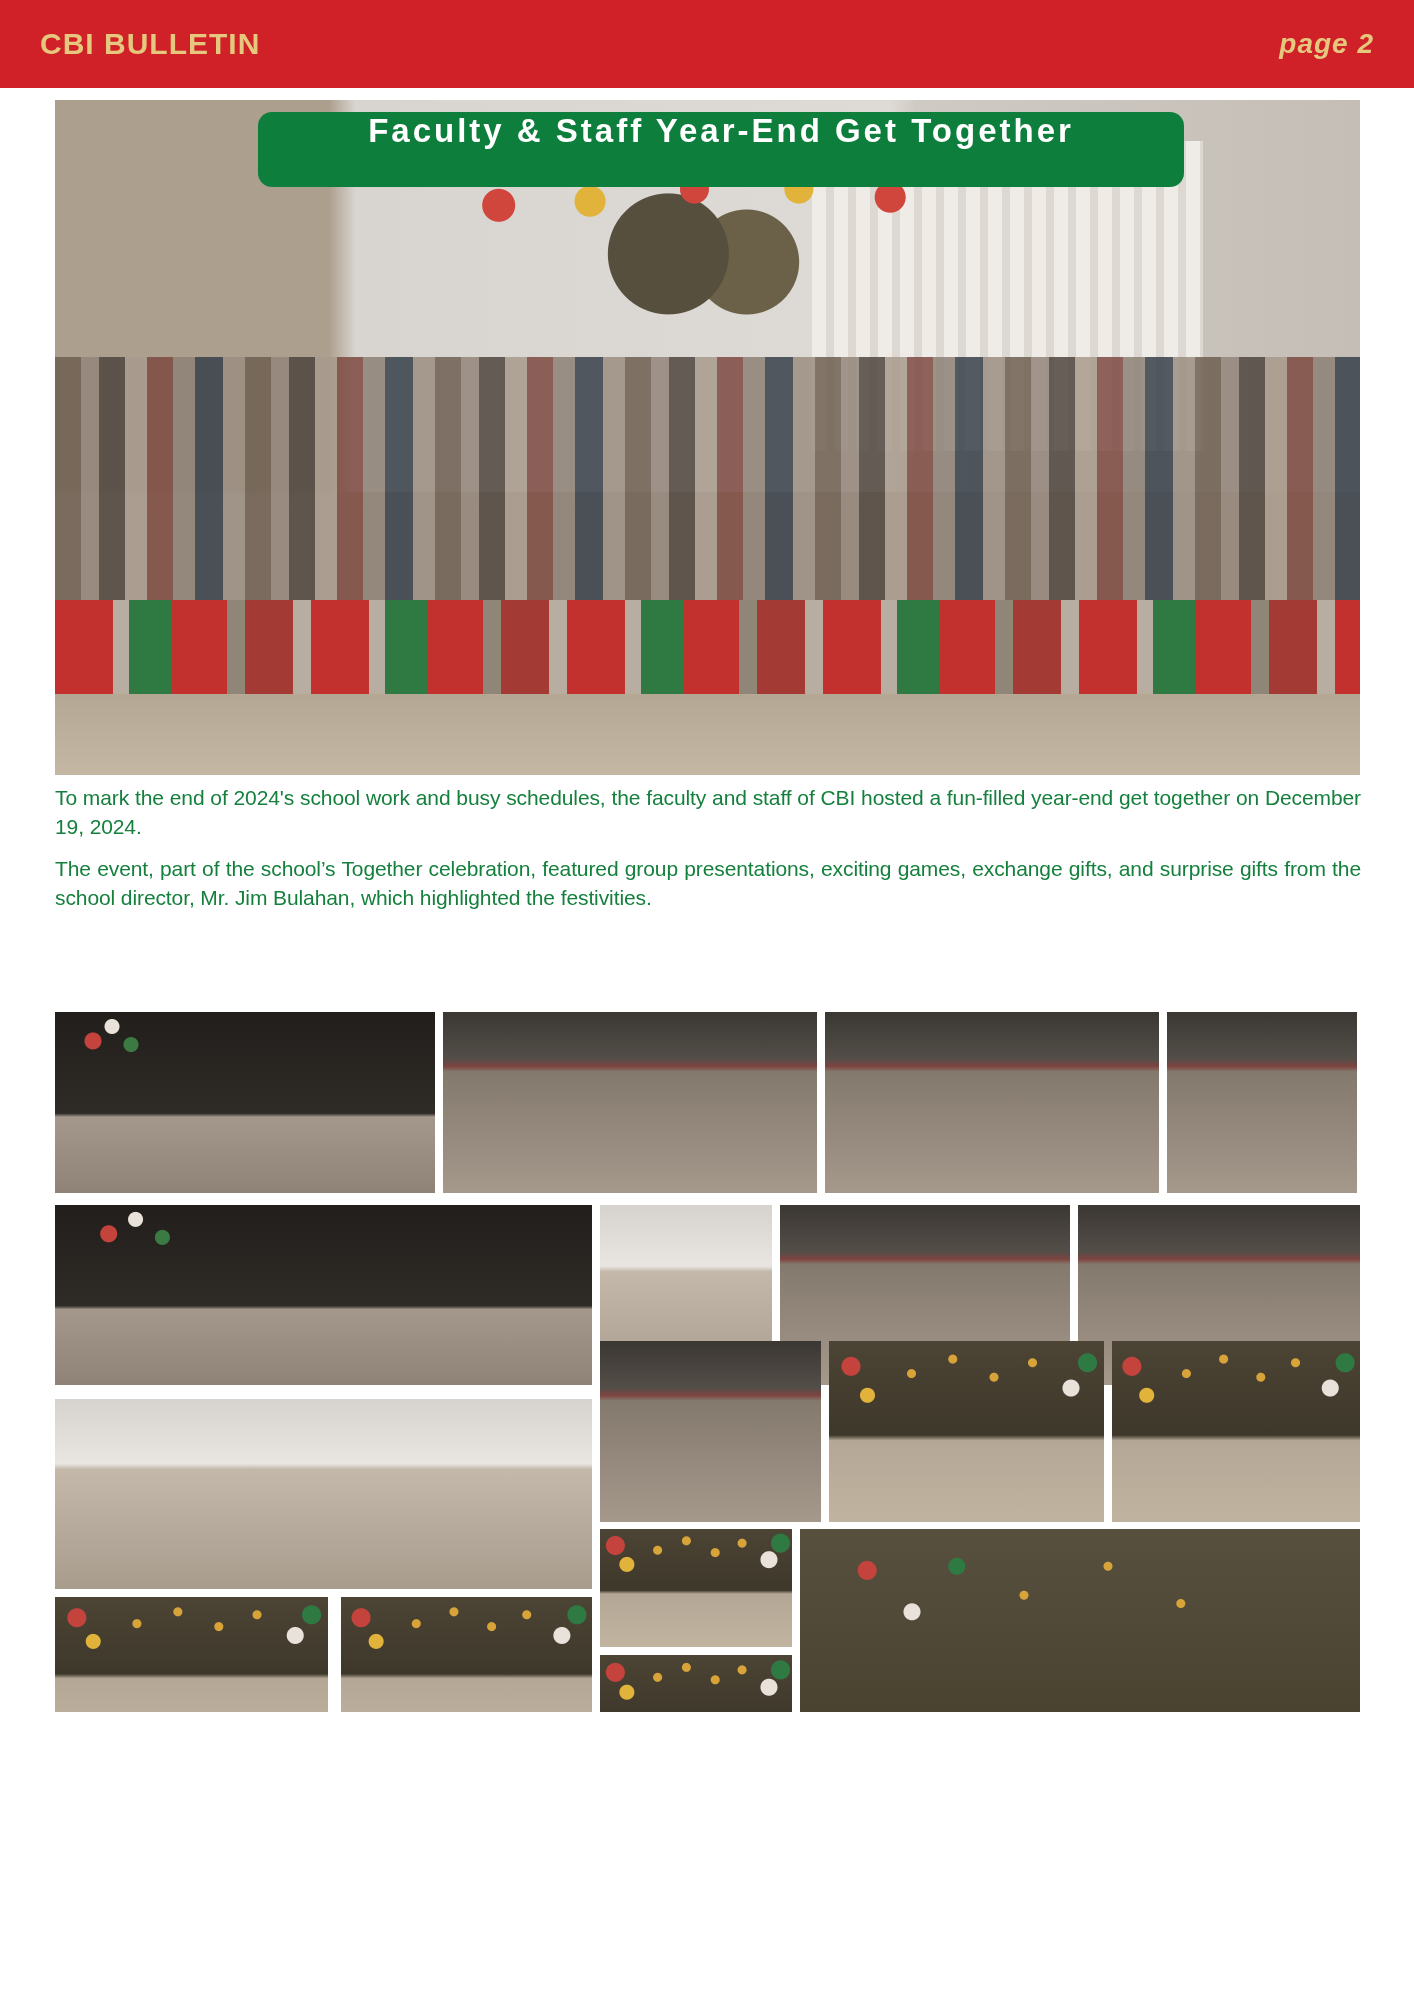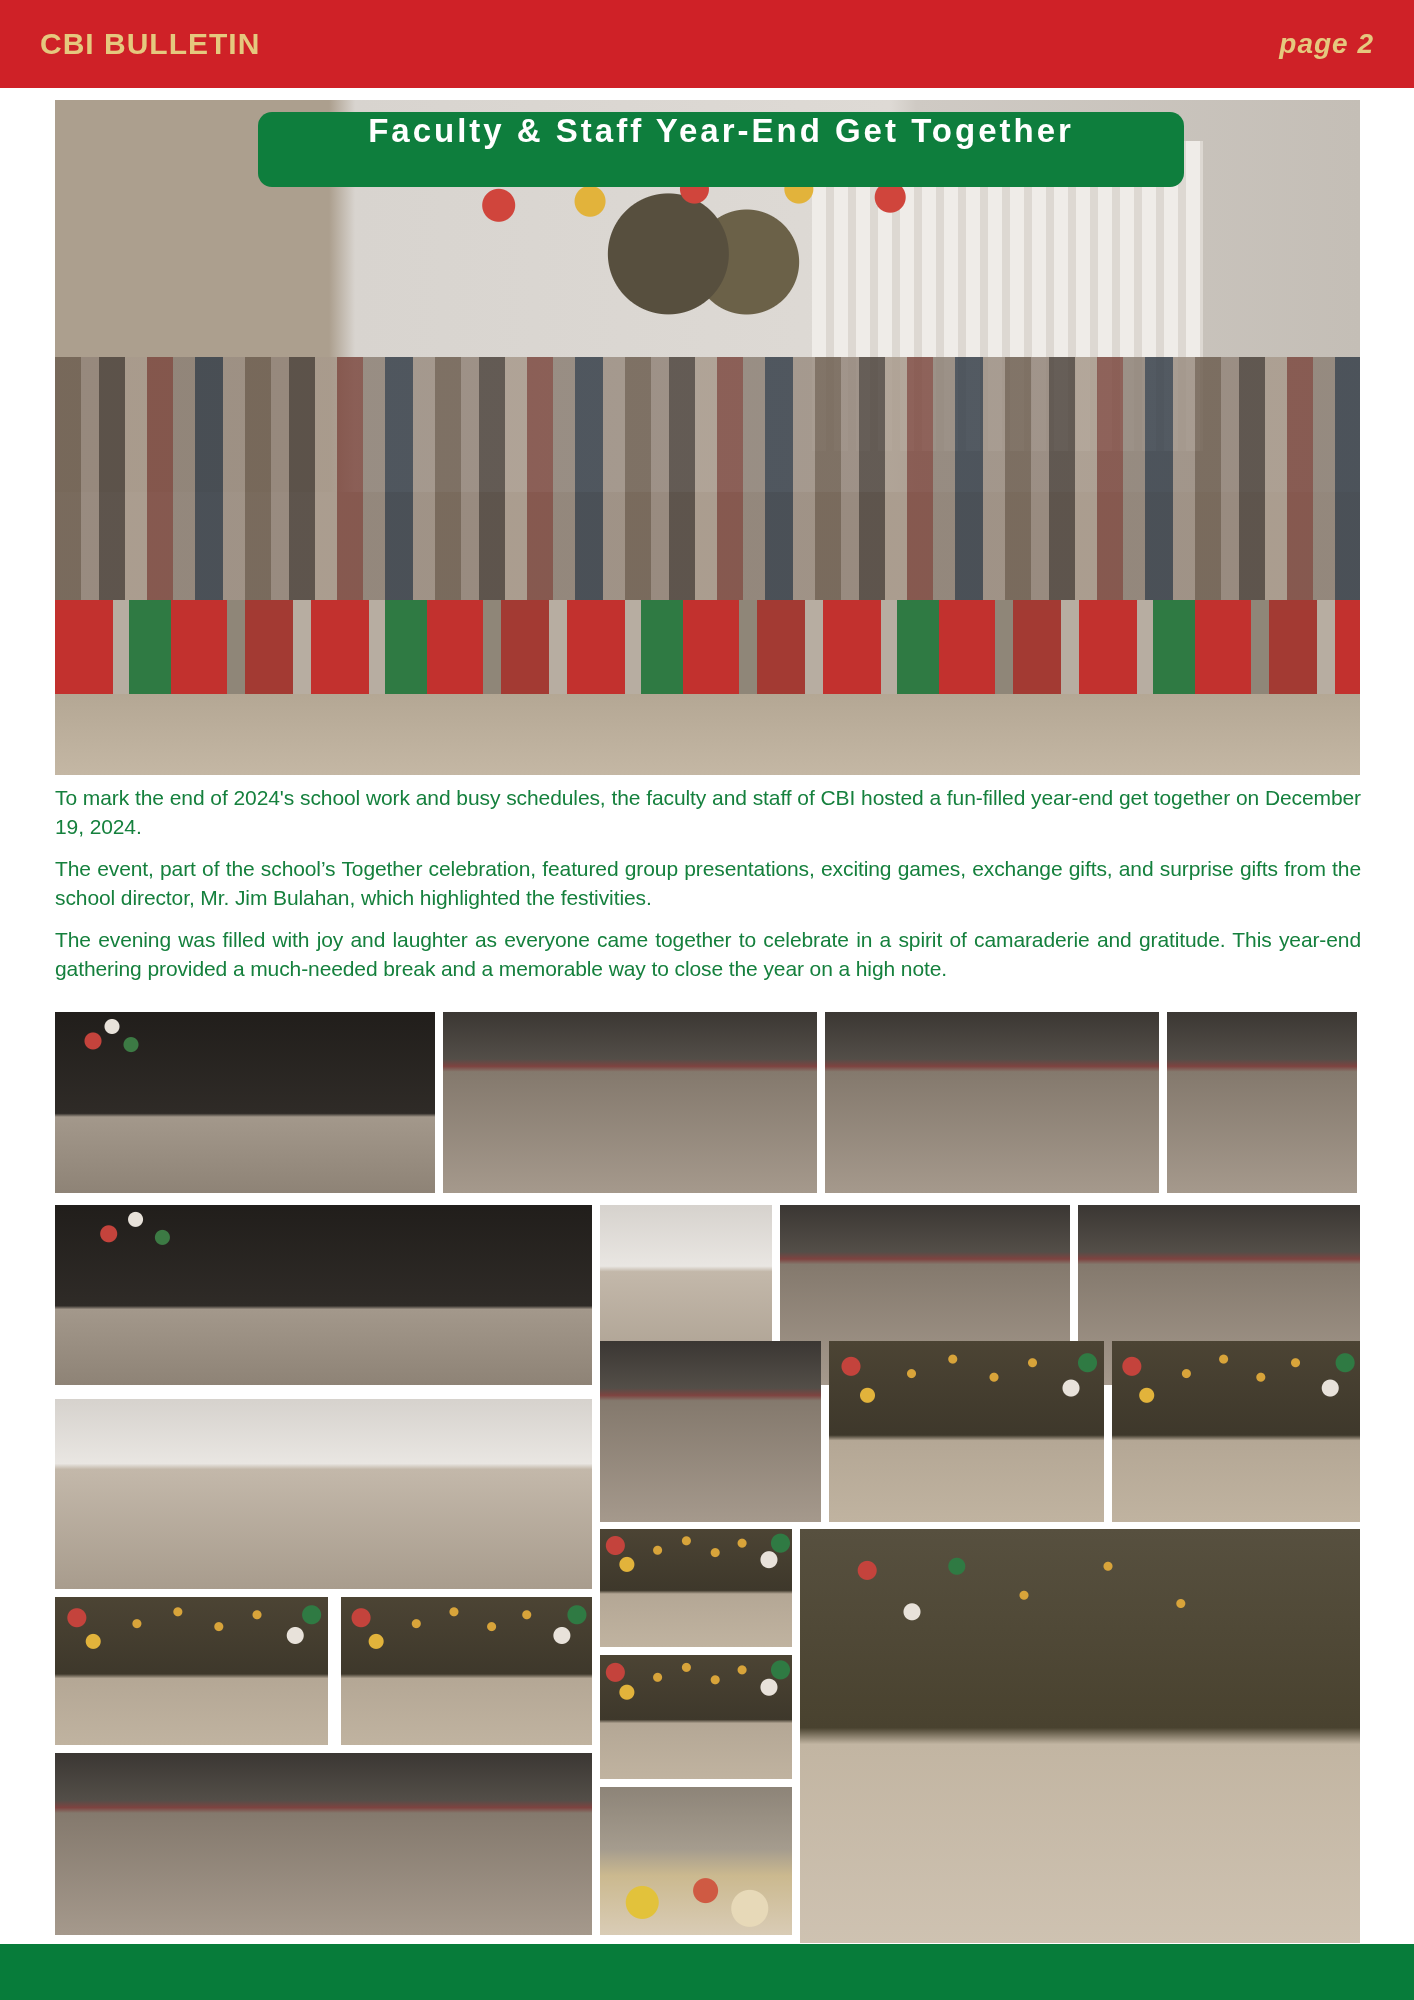--- a/index.html
+++ b/index.html
@@ -1,16 +1,16 @@
 <!DOCTYPE html>
 <html><head>
 <meta charset="utf-8">
 <style>
   html,body{margin:0;padding:0;background:#ffffff;}
-  .page{position:relative;width:1414px;height:2000px;background:#ffffff;overflow:hidden;
+  .page{position:relative;width:1414px;height:1712px;background:#ffffff;overflow:hidden;
         font-family:"Liberation Sans", sans-serif;}
 
   
   .header{position:absolute;left:0;top:0;width:1414px;height:88px;background:#cf2127;
           display:flex;align-items:center;justify-content:space-between;box-sizing:border-box;
           padding:0 40px;}
   .header .title{color:#e5c87e;font-size:30px;font-weight:700;letter-spacing:1px;}
   .header .pageno{color:#e5c87e;font-size:28px;font-weight:700;font-style:italic;letter-spacing:1px;}
 
   
@@ -111,21 +111,20 @@
     <div class="mp-layer mp-floor"></div>
   </div>
 
   <div class="banner">
     <span>Faculty &amp; Staff Year-End Get Together</span>
   </div>
 
   <div class="article">
     <p>To mark the end of 2024's school work and busy schedules, the faculty and staff of CBI hosted a fun-filled year-end get together on December 19, 2024.</p>
     <p>The event, part of the school’s Together celebration, featured group presentations, exciting games, exchange gifts, and surprise gifts from the school director, Mr. Jim Bulahan, which highlighted the festivities.</p>
-    <p>The evening was filled with joy and laughter as everyone came together to celebrate in a spirit of camaraderie and gratitude. This year-end gathering provided a much-needed break and a memorable way to close the year on a high note.</p>
   </div>
 
   <div class="collage">
     <div class="tile tone-dark-stage" style="left:0;top:0;width:380px;height:181px" role="img" aria-label="Skit performed on stage framed by black curtains while colleagues watch"></div>
     <div class="tile tone-night" style="left:388px;top:0;width:374px;height:181px" role="img" aria-label="Staff member blowing a party horn during an outdoor night game"></div>
     <div class="tile tone-night" style="left:770px;top:0;width:334px;height:181px" role="img" aria-label="Two teachers face to face blowing a shared party horn"></div>
     <div class="tile tone-night" style="left:1112px;top:0;width:190px;height:181px" role="img" aria-label="Pair playing the party horn game while a colleague watches"></div>
 
     <div class="tile tone-dark-stage" style="left:0;top:193px;width:537px;height:180px" role="img" aria-label="Stage presentation in front of the CBI Faculty &amp; Staff year-end backdrop"></div>
     <div class="tile tone-bright" style="left:545px;top:193px;width:172px;height:180px" role="img" aria-label="Soft drink bottle tower set up for a party game"></div>

